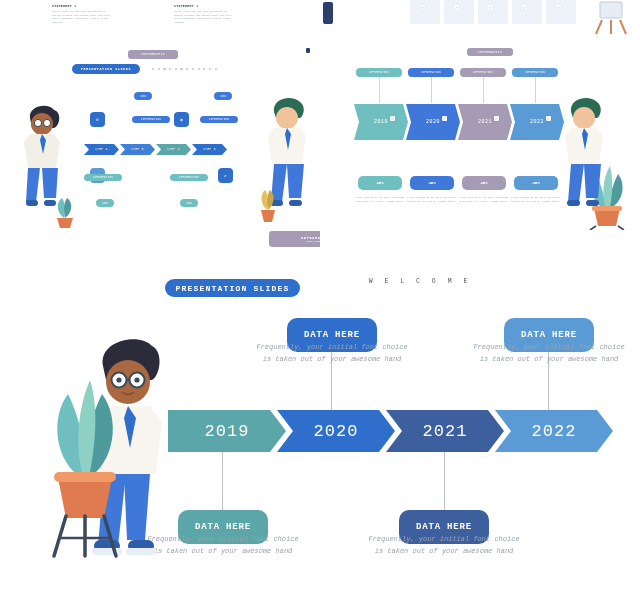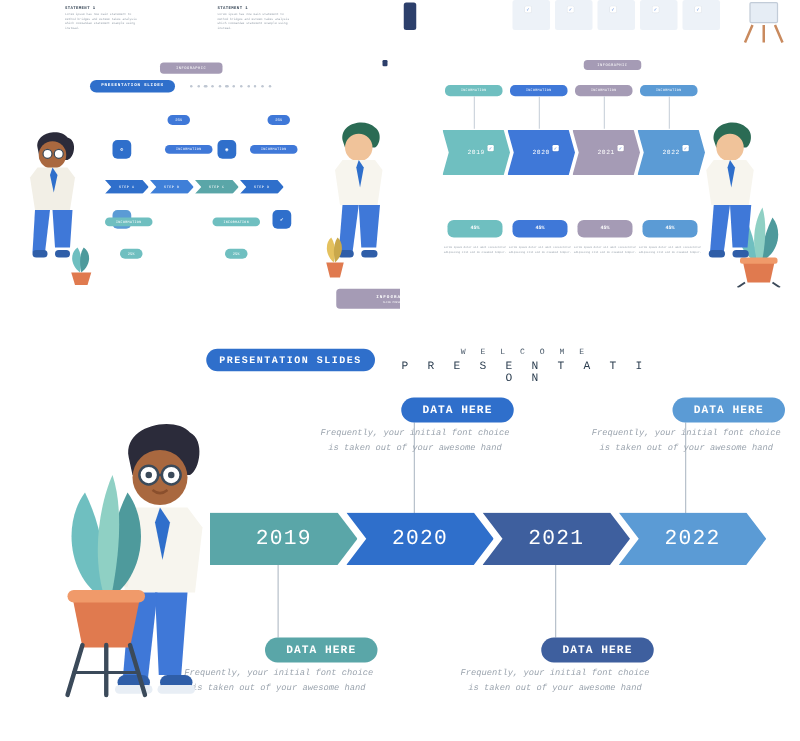--- a/index.html
+++ b/index.html
@@ -38,21 +38,21 @@
 
   
   .main{position:absolute;left:0;top:262px;width:640px;height:331px;background:#fff;}
   .ps-pill{position:absolute;left:165px;top:279px;width:135px;height:18px;background:#2f6fcb;border-radius:9px;color:#fff;font-size:8px;font-weight:bold;letter-spacing:1.2px;display:flex;align-items:center;justify-content:center;}
   .welcome{position:absolute;left:320px;top:278px;width:200px;text-align:center;}
   .welcome .w1{font-size:6.5px;letter-spacing:4px;color:#4a5a6a;}
   .welcome .w2{font-size:9px;letter-spacing:5px;color:#2c3e50;margin-top:3px;}
 
   .tl-line{position:absolute;background:#b9c2cc;width:1px;}
 
-  .datahere{position:absolute;height:20px;border-radius:10px;color:#fff;font-size:9px;font-weight:bold;letter-spacing:.8px;display:flex;align-items:center;justify-content:center;margin-left:34px;}
+  .datahere{position:absolute;height:34px;border-radius:10px;color:#fff;font-size:9px;font-weight:bold;letter-spacing:.8px;display:flex;align-items:center;justify-content:center;}
   .desc{position:absolute;width:160px;text-align:center;font-size:7px;color:#9aa3ad;line-height:1.7;font-style:italic;}
 
   .ribbon{position:absolute;height:42px;display:flex;align-items:center;justify-content:center;color:#fff;font-size:17px;letter-spacing:1px;}
   .ribbon.c{clip-path:polygon(0 0, calc(100% - 16px) 0, 100% 50%, calc(100% - 16px) 100%, 0 100%, 16px 50%);}
   .ribbon.first{clip-path:polygon(0 0, calc(100% - 16px) 0, 100% 50%, calc(100% - 16px) 100%, 0 100%);}
 
   
   .art{position:absolute;}
 </style>
 </head>
@@ -228,21 +228,20 @@
     <path d="M18 28 C25 22 25 12 20 8 C16 14 17 22 18 28Z" fill="#c9a84b"></path>
     <path d="M11 28 h14 l-3 12 h-8 Z" fill="#e07a4f"></path>
   </svg>
 
   <div class="main"></div>
 
   <div class="ps-pill">PRESENTATION SLIDES</div>
 
   <div class="welcome">
     <div class="w1">W E L C O M E</div>
-    <div class="w2">P R E S E N T A T I O N</div>
   </div>
 
   <div class="tl-line" style="left:331px;top:338px;height:80px;"></div>
   <div class="tl-line" style="left:548px;top:338px;height:80px;"></div>
   <div class="tl-line" style="left:222px;top:452px;height:58px;"></div>
   <div class="tl-line" style="left:444px;top:452px;height:58px;"></div>
 
   <div class="datahere" style="left:287px;top:318px;width:90px;background:#2f6fcb;">DATA HERE</div>
   <div class="desc" style="left:252px;top:342px;">Frequently, your initial font choice is taken out of your awesome hand</div>
 

